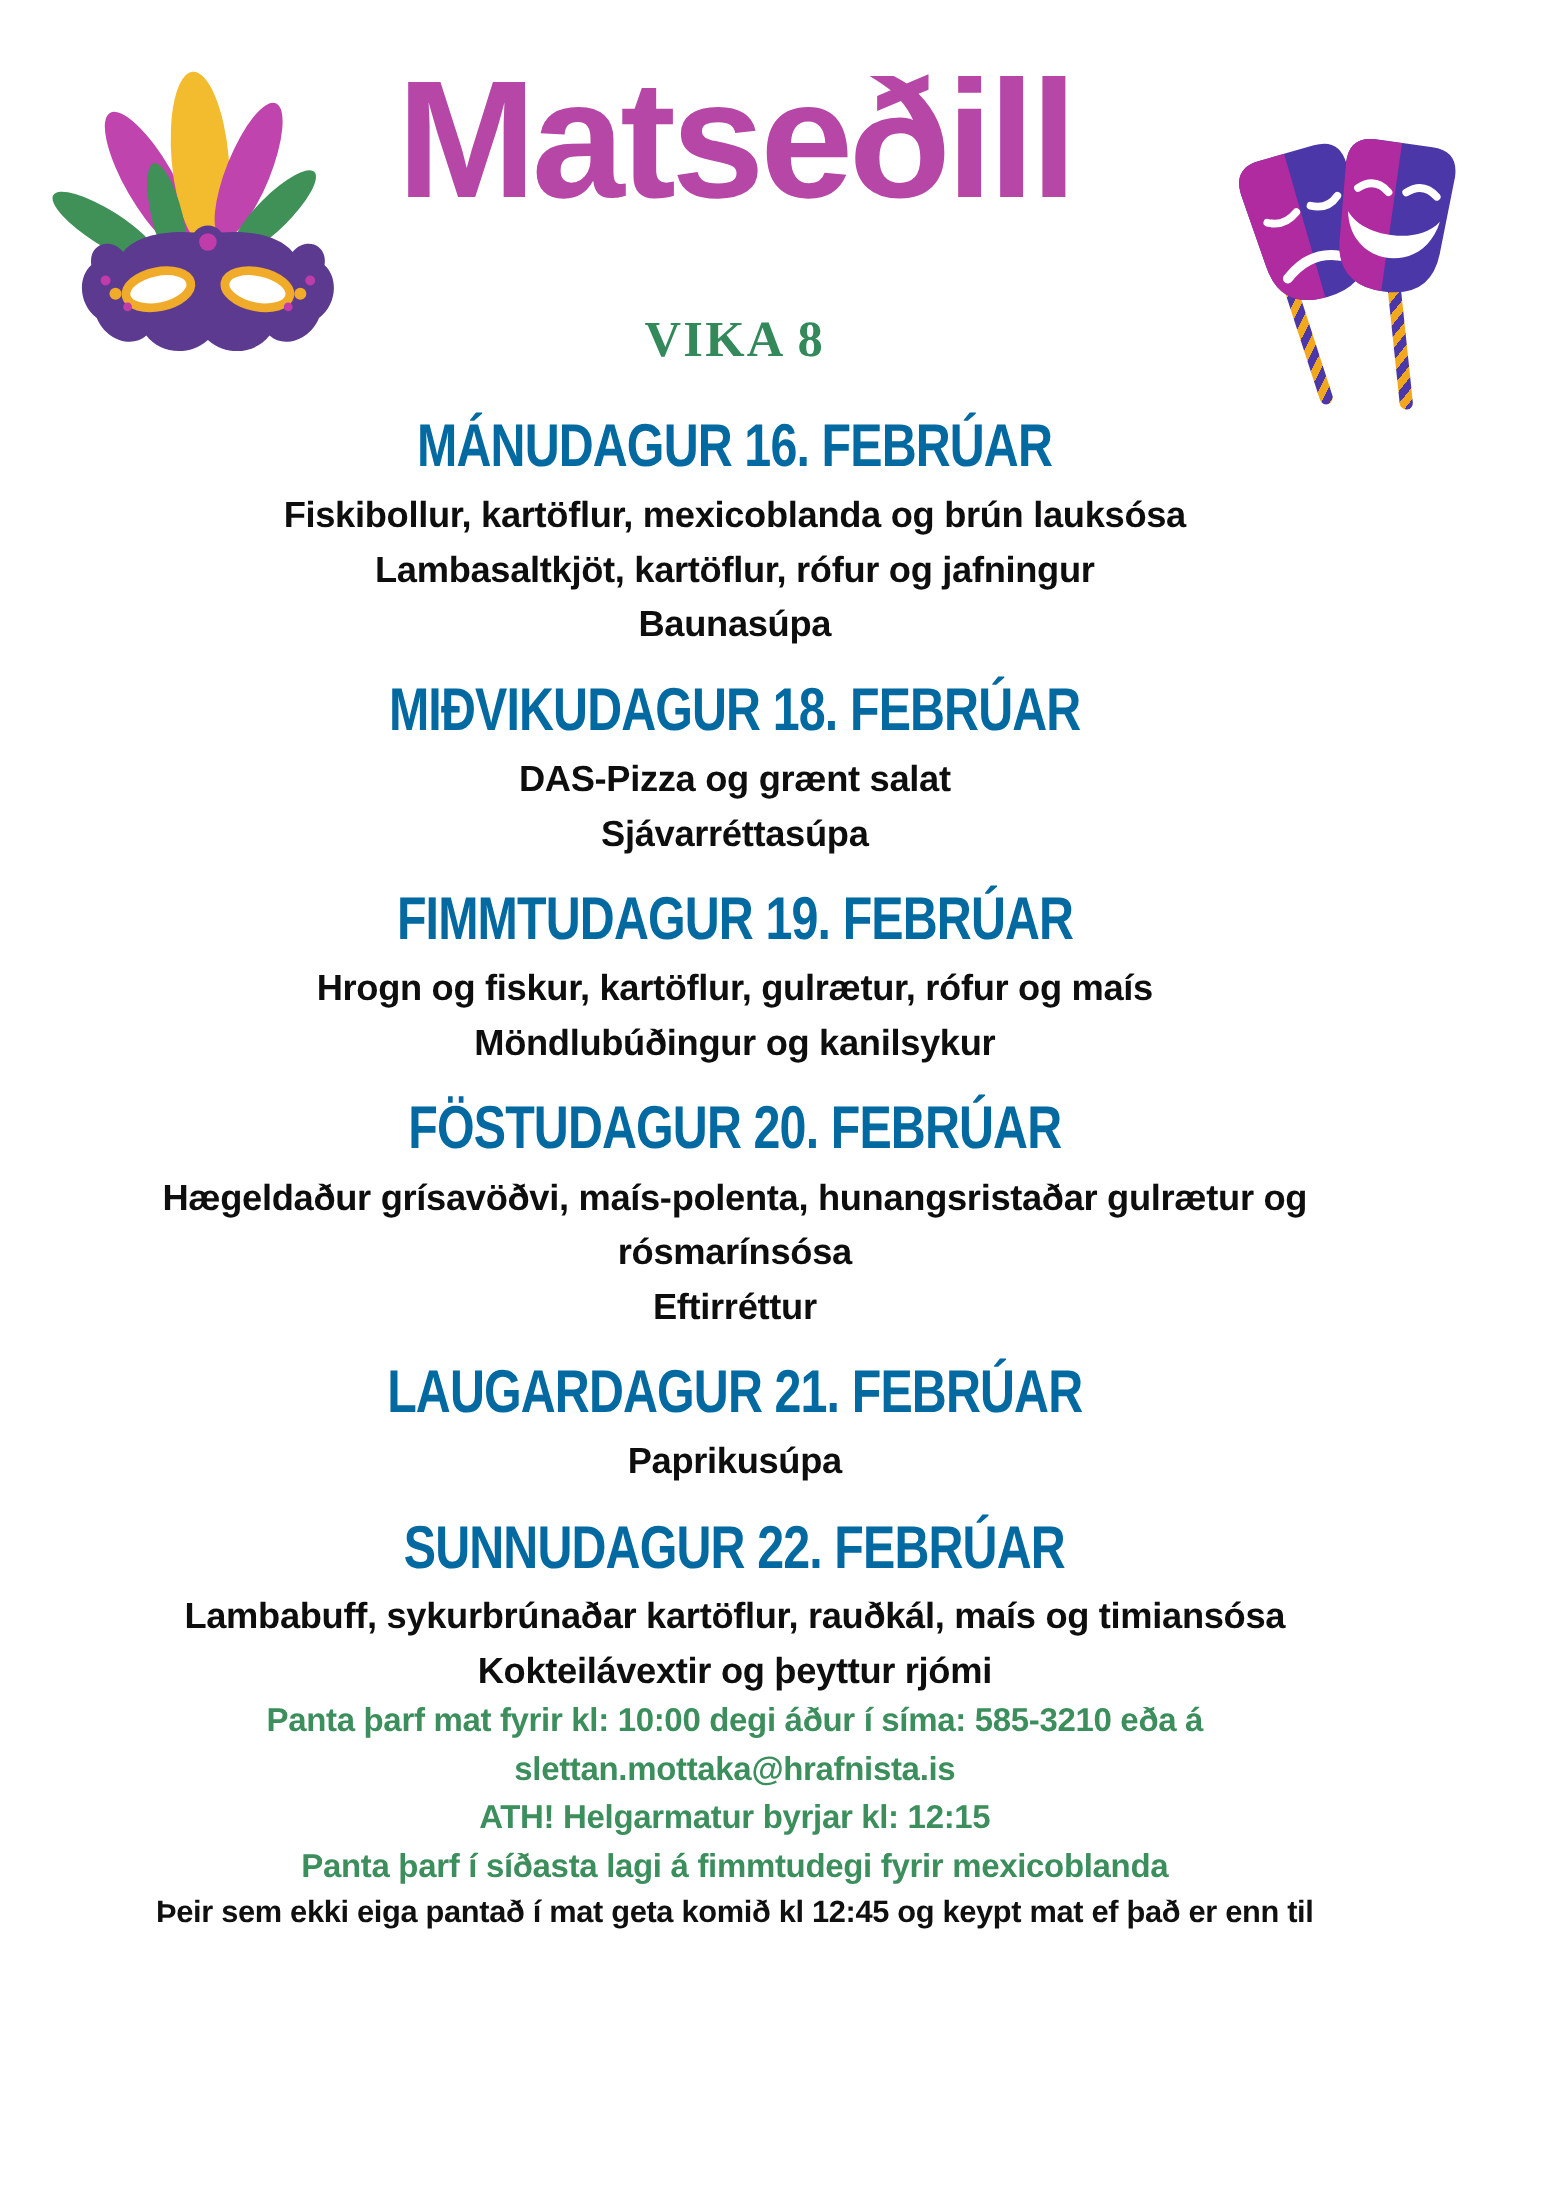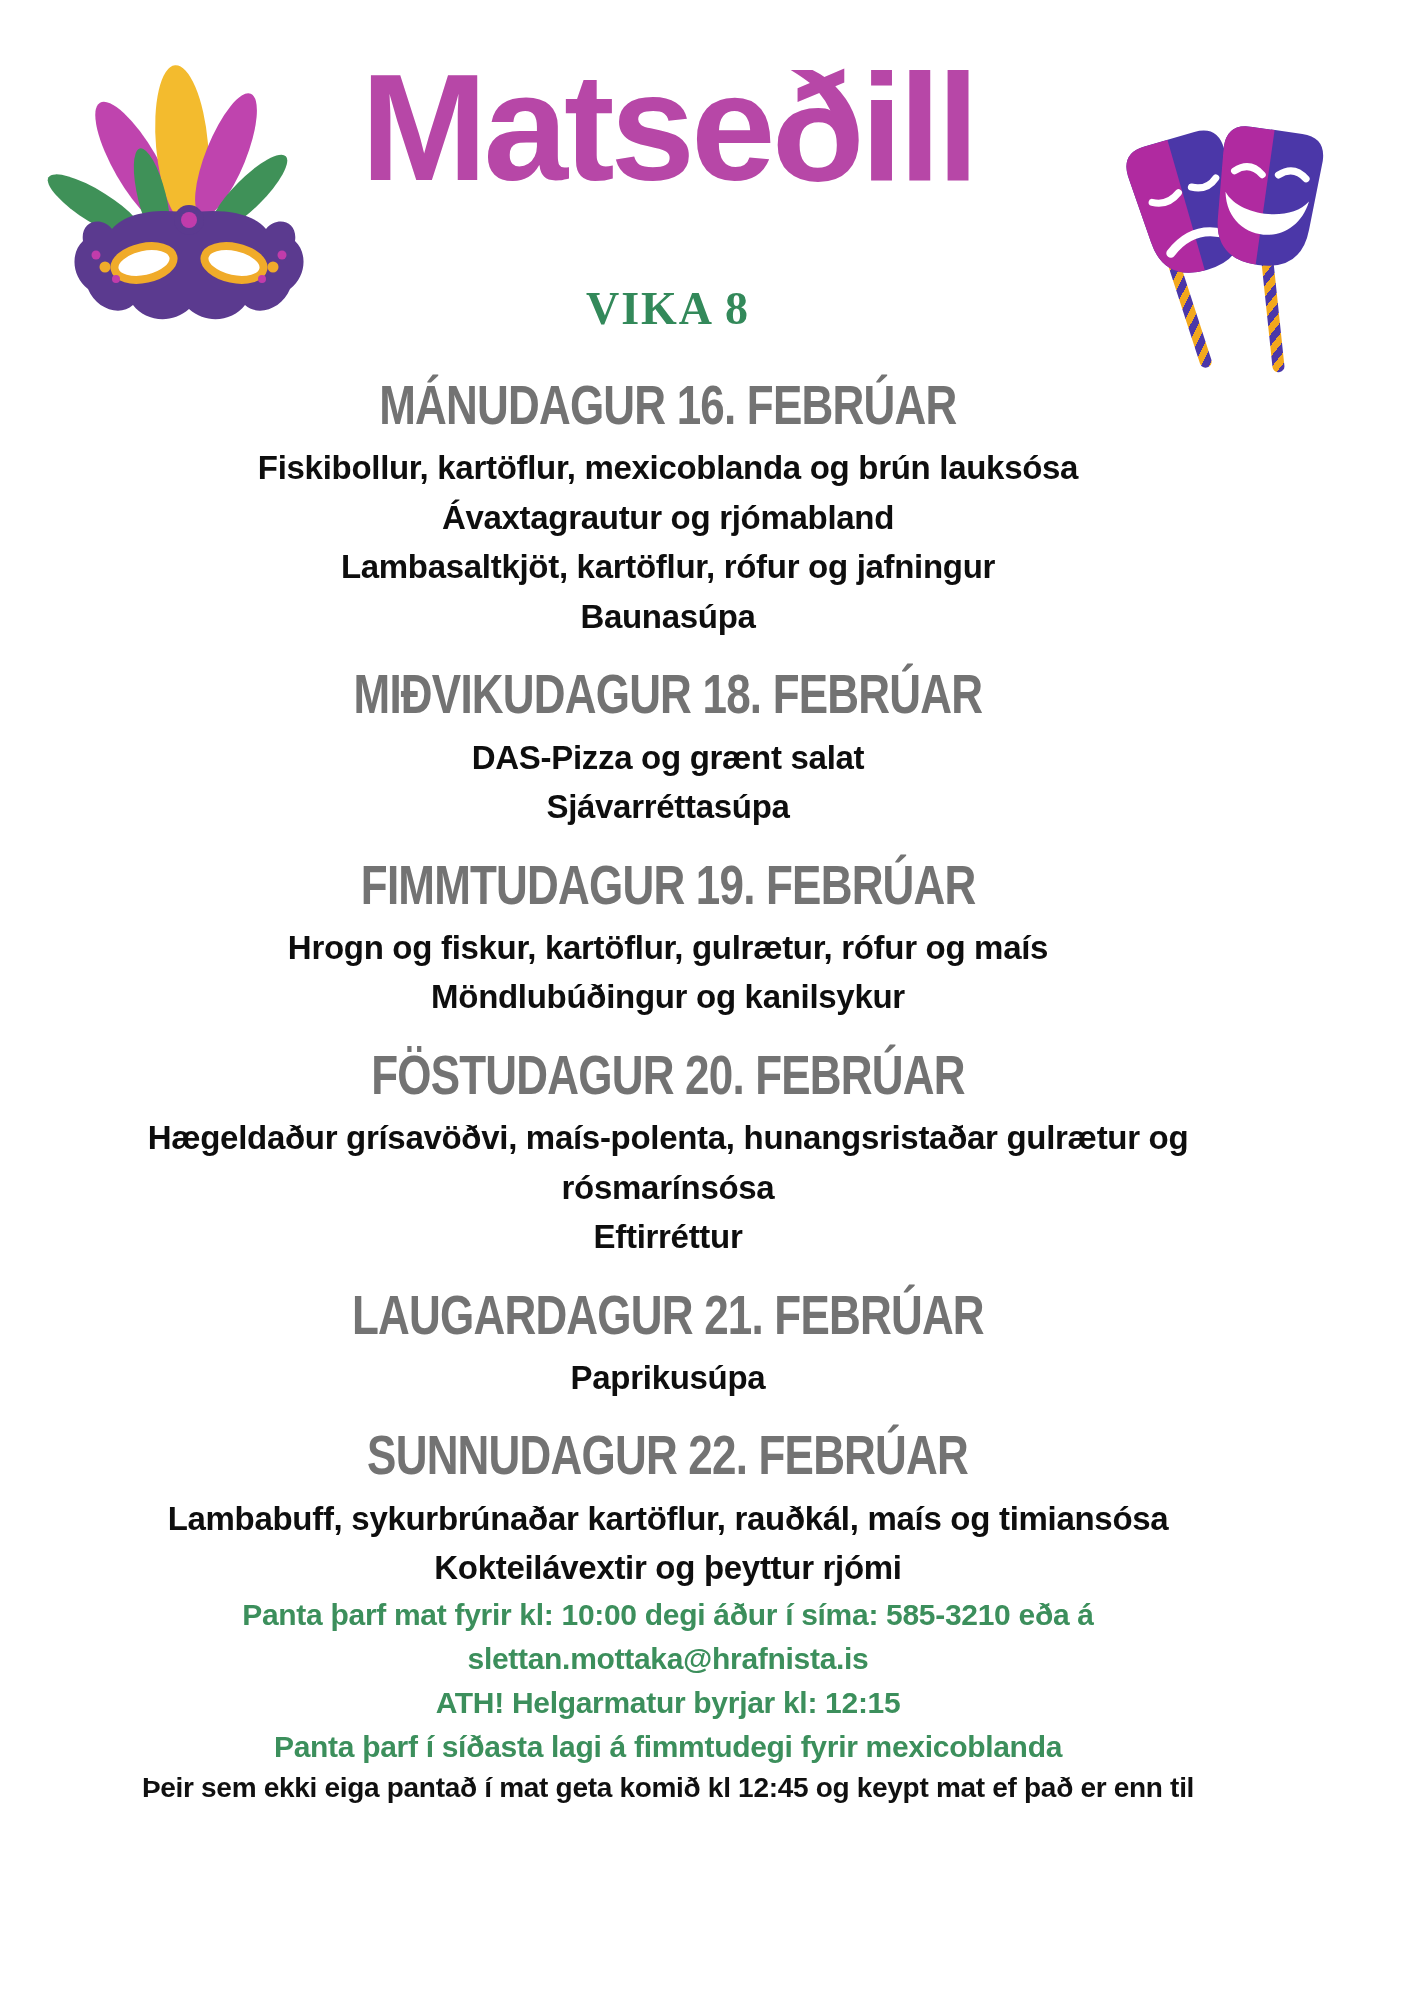--- a/index.html
+++ b/index.html
@@ -15,21 +15,21 @@
     letter-spacing:-4px; color:#b747a7;
   }
   .vika {
     position:absolute; left:0; right:0; top:282px; margin:0;
     text-align:center; font-family:"Liberation Serif", serif; font-weight:700;
     font-size:46px; color:#33895a; letter-spacing:2px;
   }
 
   
   .menu { position:absolute; top:352px; left:40px; right:40px; text-align:center; }
-  .day-heading { margin:22px 0 6px 0; font-size:55px; line-height:1.15; font-weight:700; color:#737373; white-space:nowrap; }
+  .day-heading { margin:22px 0 6px 0; font-size:55px; line-height:1.15; font-weight:700; color:#0369a1; white-space:nowrap; }
   .day-heading .condensed { display:inline-block; transform:scaleX(0.8); transform-origin:center; letter-spacing:-1px; }
   .menu-line { font-size:33px; line-height:1.5; font-weight:700; color:#0e0e0e; letter-spacing:-0.3px; }
 
   .footer-green { margin-top:0; }
   .footer-green .g-line { font-size:30px; line-height:44px; font-weight:700; color:#3c8f5c; letter-spacing:-0.3px; }
   .footer-note { font-size:28px; line-height:38px; font-weight:700; color:#101010; letter-spacing:-0.3px; }
 </style>
 </head>
 <body>
 
@@ -112,21 +112,20 @@
     </g>
   </svg>
 
   <p class="vika">VIKA 8</p>
 
   <main class="menu">
 
     <section class="day">
       <h2 class="day-heading"><span class="condensed">MÁNUDAGUR 16. FEBRÚAR</span></h2>
       <div class="menu-line">Fiskibollur, kartöflur, mexicoblanda og brún lauksósa</div>
-      <div class="menu-line">Ávaxtagrautur og rjómabland</div>
     </section>
 
     <section class="day">
       <div class="menu-line">Lambasaltkjöt, kartöflur, rófur og jafningur</div>
       <div class="menu-line">Baunasúpa</div>
     </section>
 
     <section class="day">
       <h2 class="day-heading"><span class="condensed">MIÐVIKUDAGUR 18. FEBRÚAR</span></h2>
       <div class="menu-line">DAS-Pizza og grænt salat</div>

